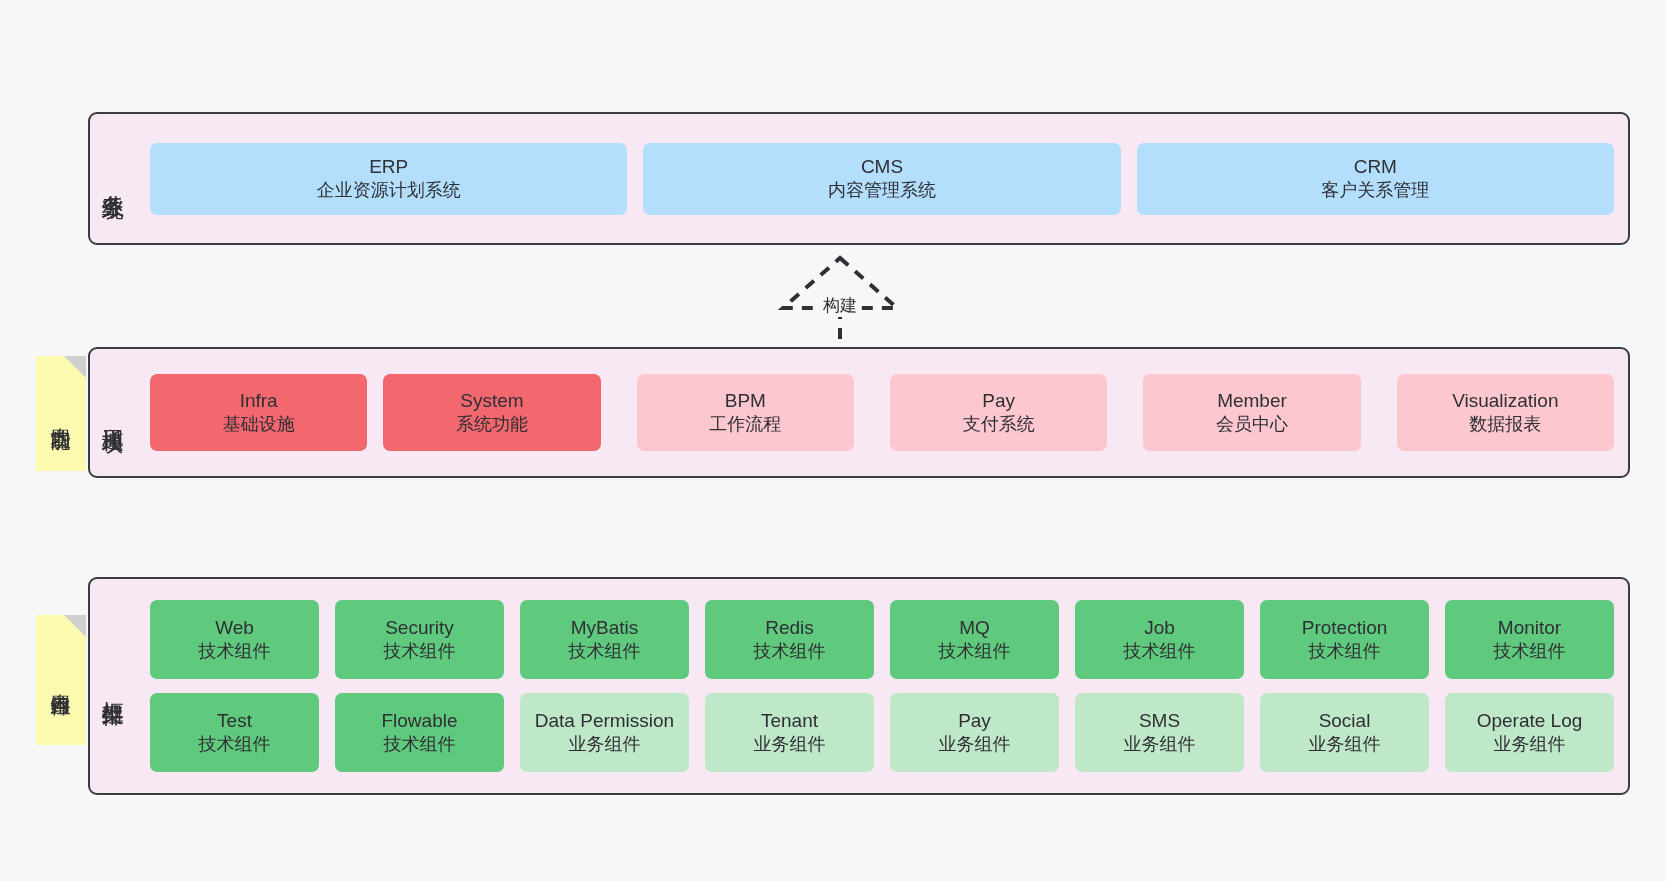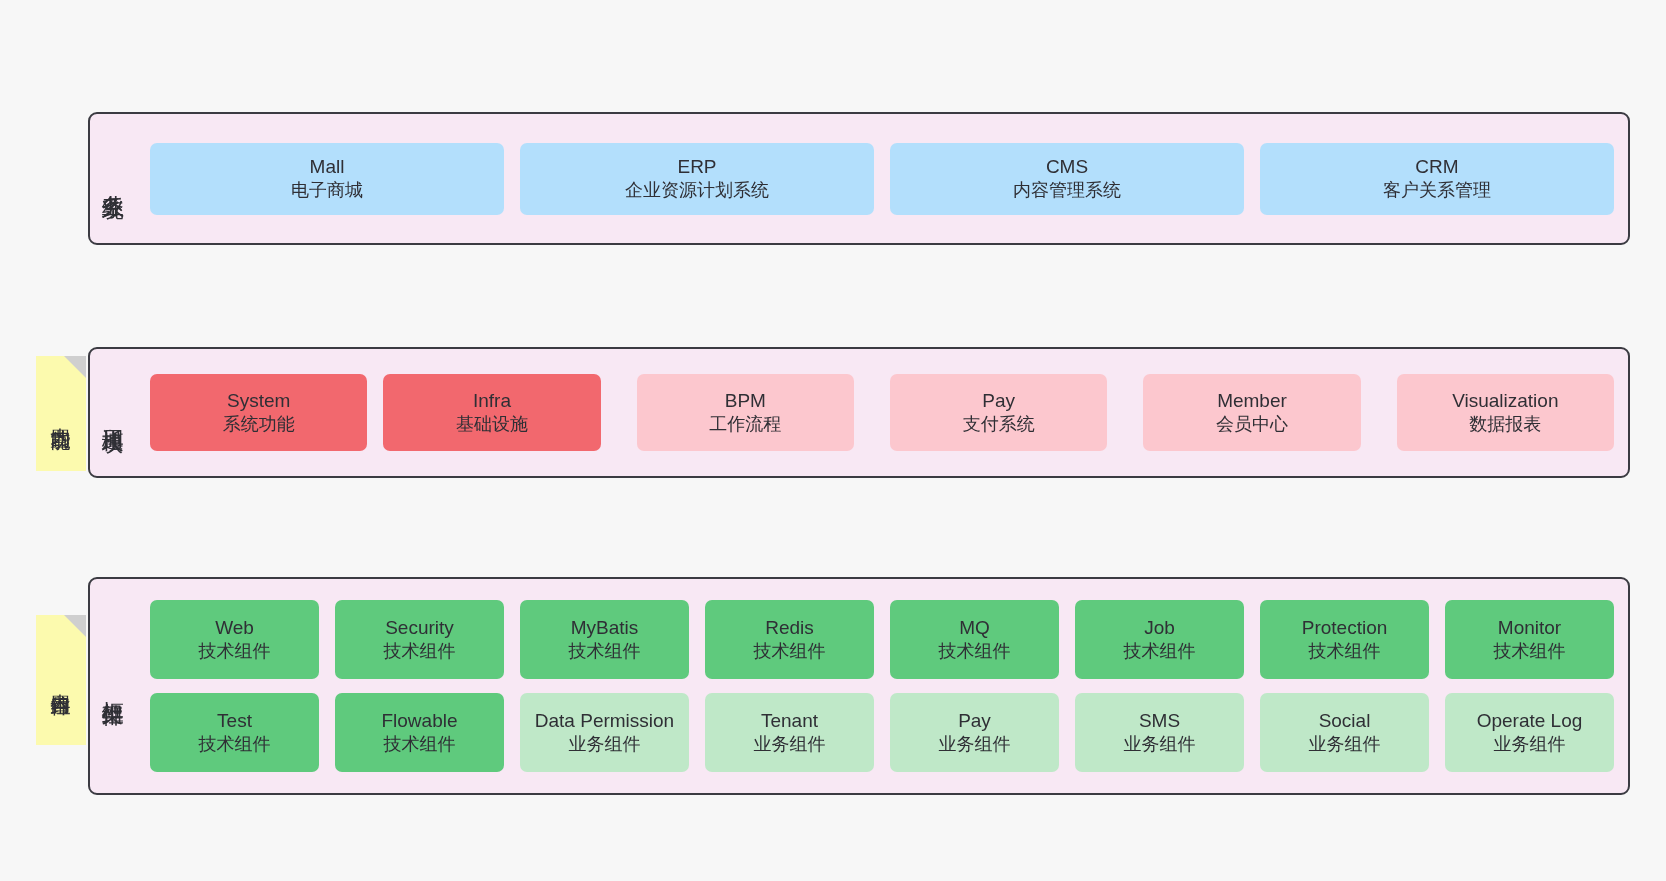--- a/index.html
+++ b/index.html
@@ -147,55 +147,58 @@
 </head>
 <body>
 
 <div id="canvas">
 
   <div class="layer" id="layer-business">
     <div class="layer-label">业务系统</div>
     <div class="layer-body">
       <div class="row">
         <div class="cell c-blue">
-          <span class="t1">Mall</span>
-          <span class="t2">电子商城</span>
-        </div>
-        <div class="cell c-blue">
           <span class="t1">ERP</span>
           <span class="t2">企业资源计划系统</span>
         </div>
         <div class="cell c-blue">
           <span class="t1">CMS</span>
           <span class="t2">内容管理系统</span>
         </div>
         <div class="cell c-blue">
           <span class="t1">CRM</span>
           <span class="t2">客户关系管理</span>
         </div>
       </div>
     </div>
   </div>
 
+  <div class="connector" id="connector-build">
+    <svg width="160" height="95" viewBox="0 0 160 95" aria-hidden="true">
+      <path d="M 80 2 L 137 52 L 23 52 Z" fill="none" stroke="#2f2f35" stroke-width="4" stroke-dasharray="11 9"></path>
+      <path d="M 80 52 L 80 95 M 66 93 L 94 93" fill="none" stroke="#2f2f35" stroke-width="4" stroke-dasharray="11 9"></path>
+    </svg>
+    <span class="conn-label">构建</span>
+  </div>
 
   <div class="sticky" id="sticky-modules">
     <span class="fold"></span>
     <span>内置功能</span>
   </div>
   <div class="layer" id="layer-modules">
     <div class="layer-label">通用模块</div>
     <div class="layer-body">
       <div class="row">
         <div class="cell c-red">
+          <span class="t1">Infra</span>
+          <span class="t2">基础设施</span>
+        </div>
+        <div class="cell c-red">
           <span class="t1">System</span>
           <span class="t2">系统功能</span>
-        </div>
-        <div class="cell c-red">
-          <span class="t1">Infra</span>
-          <span class="t2">基础设施</span>
         </div>
         <div class="cell c-pink">
           <span class="t1">BPM</span>
           <span class="t2">工作流程</span>
         </div>
         <div class="cell c-pink">
           <span class="t1">Pay</span>
           <span class="t2">支付系统</span>
         </div>
         <div class="cell c-pink">

